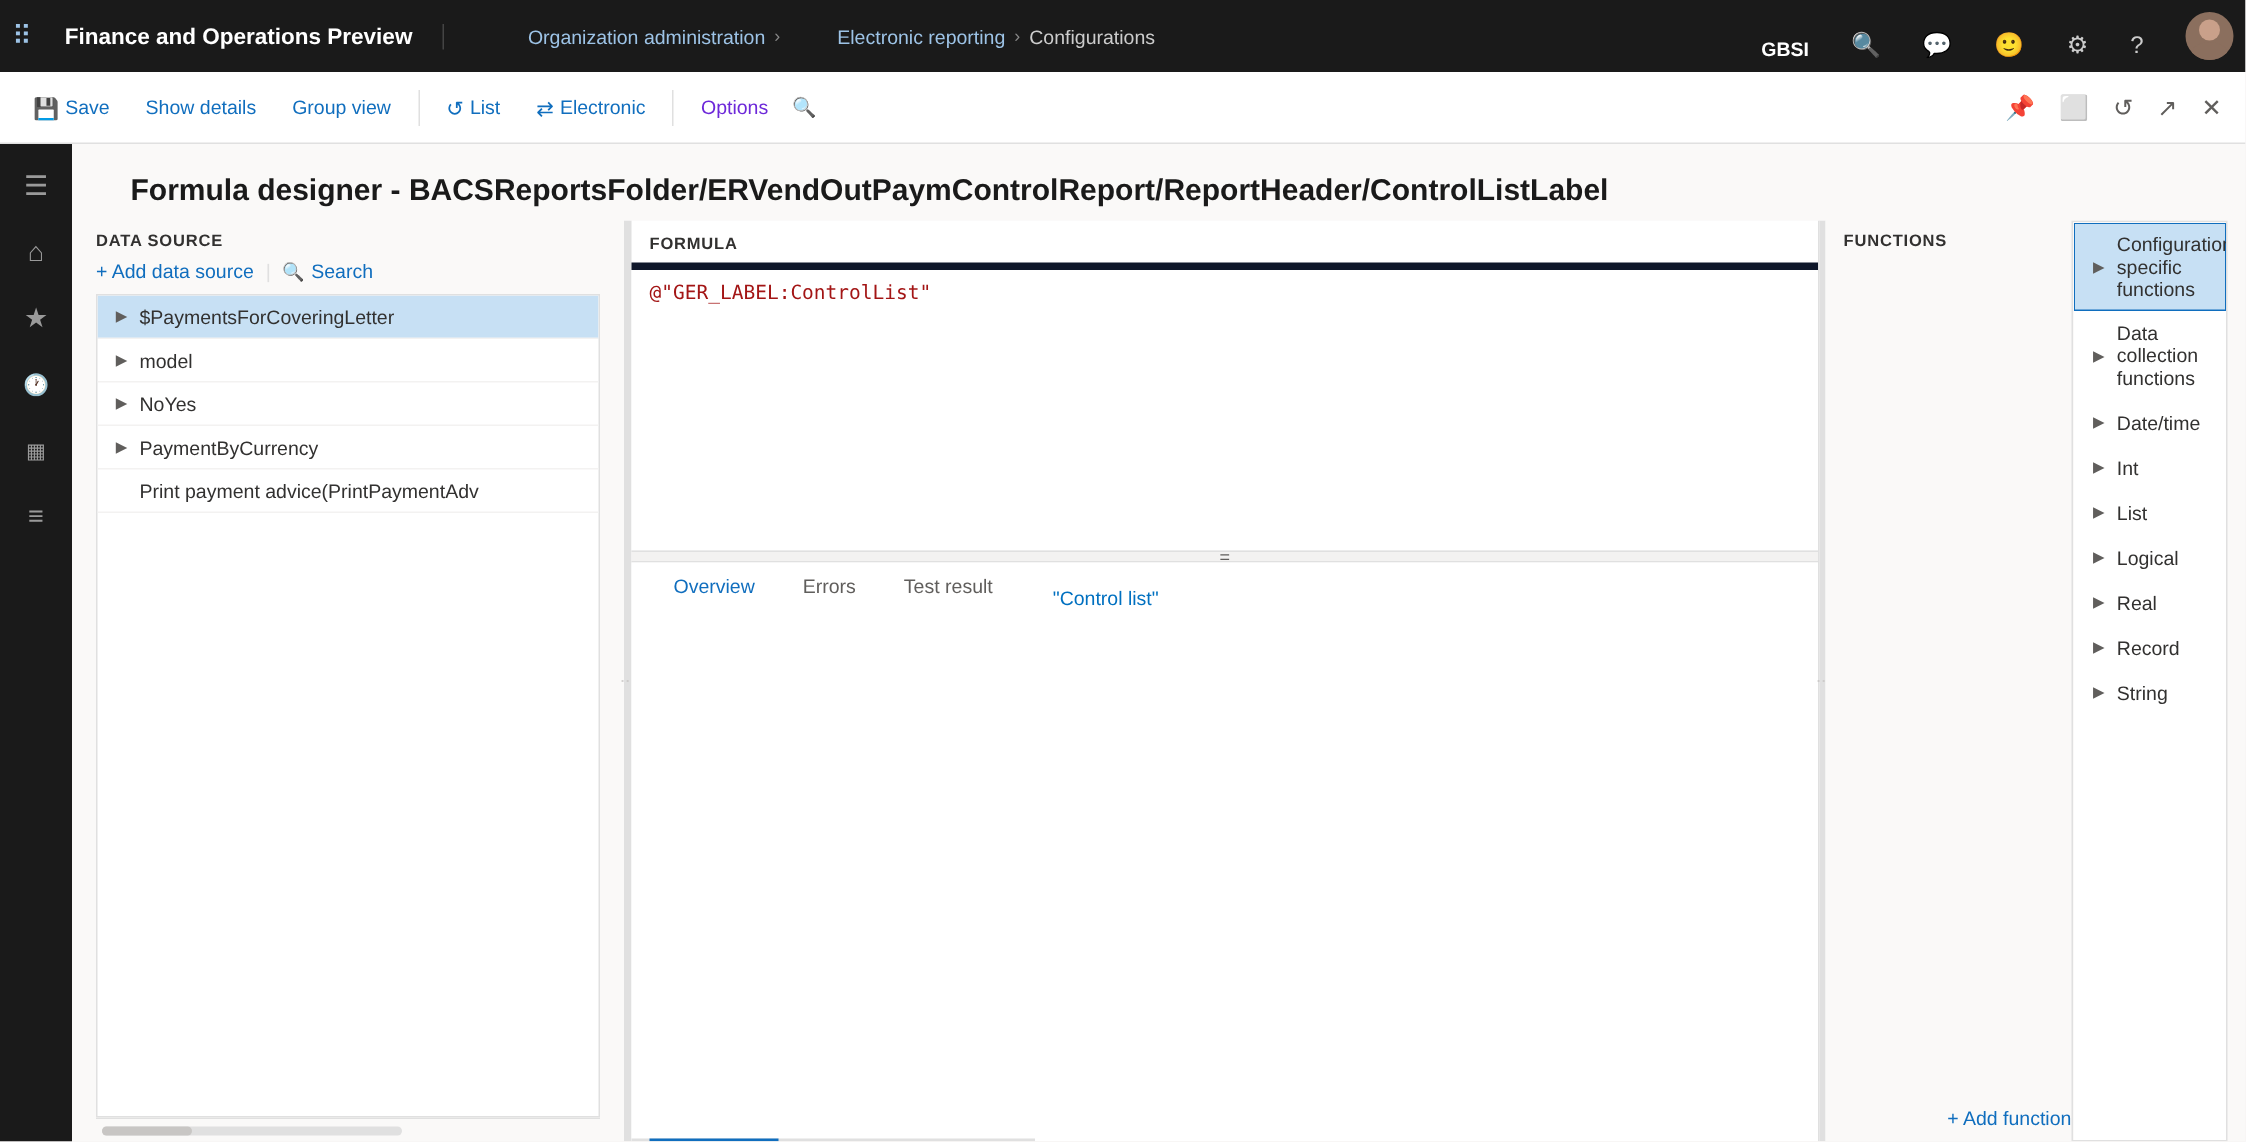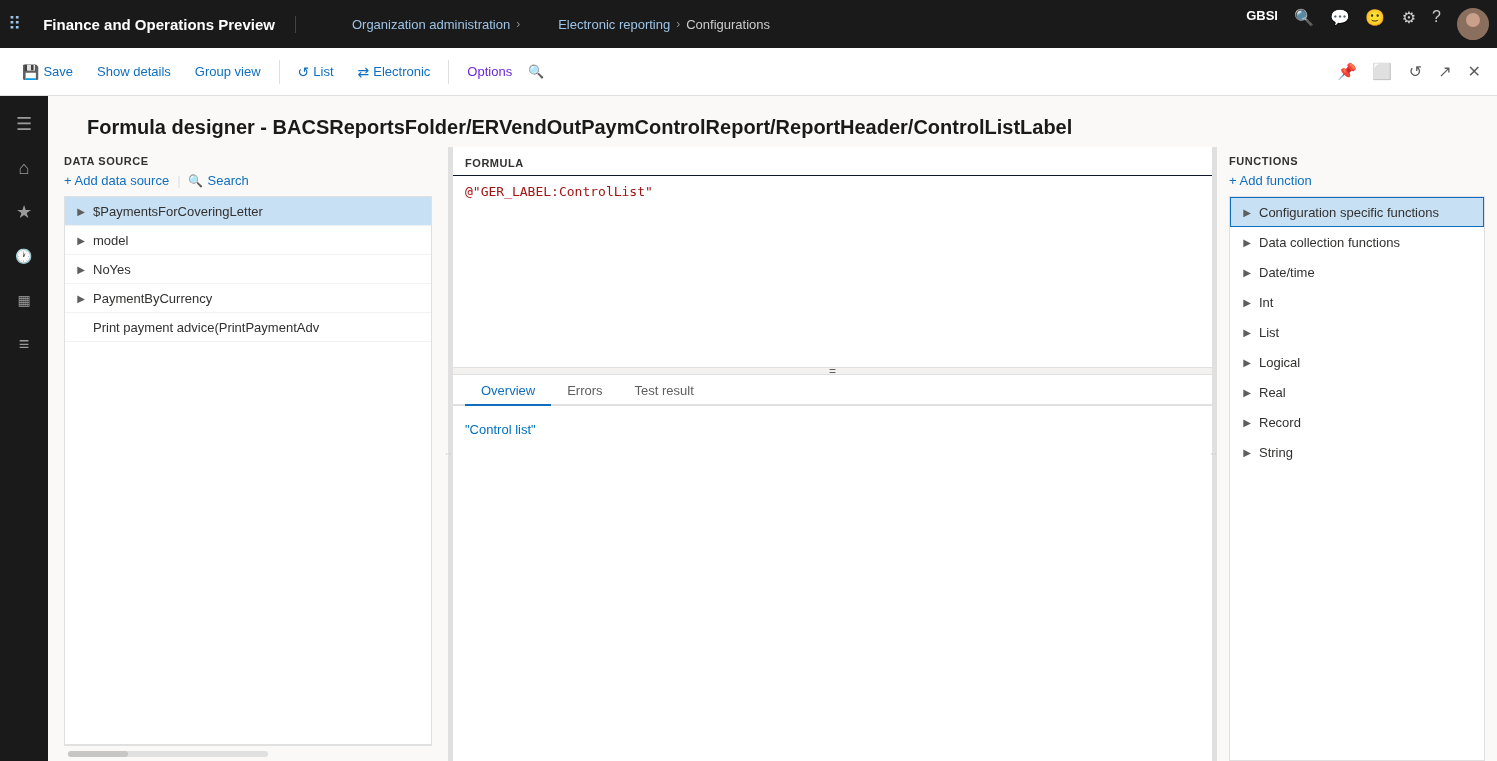--- a/index.html
+++ b/index.html
@@ -35,22 +35,22 @@
       gap: 6px;
       color: #ccc;
       font-size: 13px;
       margin-left: 16px;
     }
     .breadcrumb-sep { color: #888; font-size: 12px; }
     .breadcrumb-link { color: #9dc3e6; cursor: pointer; margin-left: 32px; }
     .top-bar-right {
       margin-left: auto;
       display: flex;
-      align-items: flex-start;
-      gap: 16px;
+      align-items: flex-end;
+      gap: 28px;
       color: #ccc;
       font-size: 13px;
     }
     .top-bar-icon { font-size: 16px; cursor: pointer; color: #ccc; }
     .top-bar-org { color: white; font-weight: 600; font-size: 13px; }
     .avatar {
       width: 32px; height: 32px; border-radius: 50%;
       background: #8b6f5e;
       display: flex; align-items: center; justify-content: center;
       color: white; font-size: 12px; cursor: pointer;
@@ -133,21 +133,21 @@
 
     .designer-layout {
       display: flex;
       flex: 1;
       overflow: hidden;
       gap: 0;
     }
 
     
     .data-source-panel {
-      width: 400px;
+      width: 368px;
       min-width: 300px;
       padding: 0 16px;
       display: flex;
       flex-direction: column;
     }
     .panel-header {
       font-size: 11px;
       font-weight: 700;
       color: #323130;
       text-transform: uppercase;
@@ -193,21 +193,21 @@
       border-left: 1px solid #e0e0e0;
       border-right: 1px solid #e0e0e0;
       background: white;
       min-width: 400px;
     }
     .formula-header {
       font-size: 11px; font-weight: 700;
       color: #323130; text-transform: uppercase;
       letter-spacing: 0.05em;
       padding: 10px 12px 6px;
-      border-bottom: 1px solid #0f172a;
+      border-bottom: 5px solid #0f172a;
     }
     .formula-editor {
       flex: 1;
       padding: 8px 12px;
       font-family: 'Consolas', monospace;
       font-size: 13px;
       color: #a31515;
       border: none;
       outline: none;
       background: white;
@@ -250,21 +250,21 @@
       flex: 1;
     }
     .overview-text { color: #0070c0; font-size: 13px; }
 
     
     .functions-panel {
       width: 280px;
       min-width: 240px;
       padding: 0 12px;
       display: flex;
-      flex-direction: column;
+      flex-direction: row;
       background: #faf9f8;
     }
     .func-tree-item {
       display: flex; align-items: center;
       padding: 6px 8px;
       cursor: pointer;
       font-size: 13px; color: #323130;
       border: 1px solid transparent;
     }
     .func-tree-item.selected {
@@ -280,21 +280,21 @@
 
     
     ::-webkit-scrollbar { width: 6px; height: 6px; }
     ::-webkit-scrollbar-thumb { background: #c8c6c4; border-radius: 3px; }
 
     .resize-handle {
       width: 4px; background: #e0e0e0; cursor: ew-resize;
       display: flex; align-items: center; justify-content: center;
     }
     .formula-top { flex: 0 0 220px; display: flex; flex-direction: column; }
-    .formula-bottom { flex: 1; display: flex; flex-direction: column; }
+    .formula-bottom { flex: 1; display: flex; flex-direction: row; }
 
     .scrollbar-container {
       background: #faf9f8;
       height: 16px;
       border-top: 1px solid #e0e0e0;
       display: flex; align-items: center;
       padding: 0 4px;
     }
     .scrollbar-track {
       width: 200px; height: 6px;

